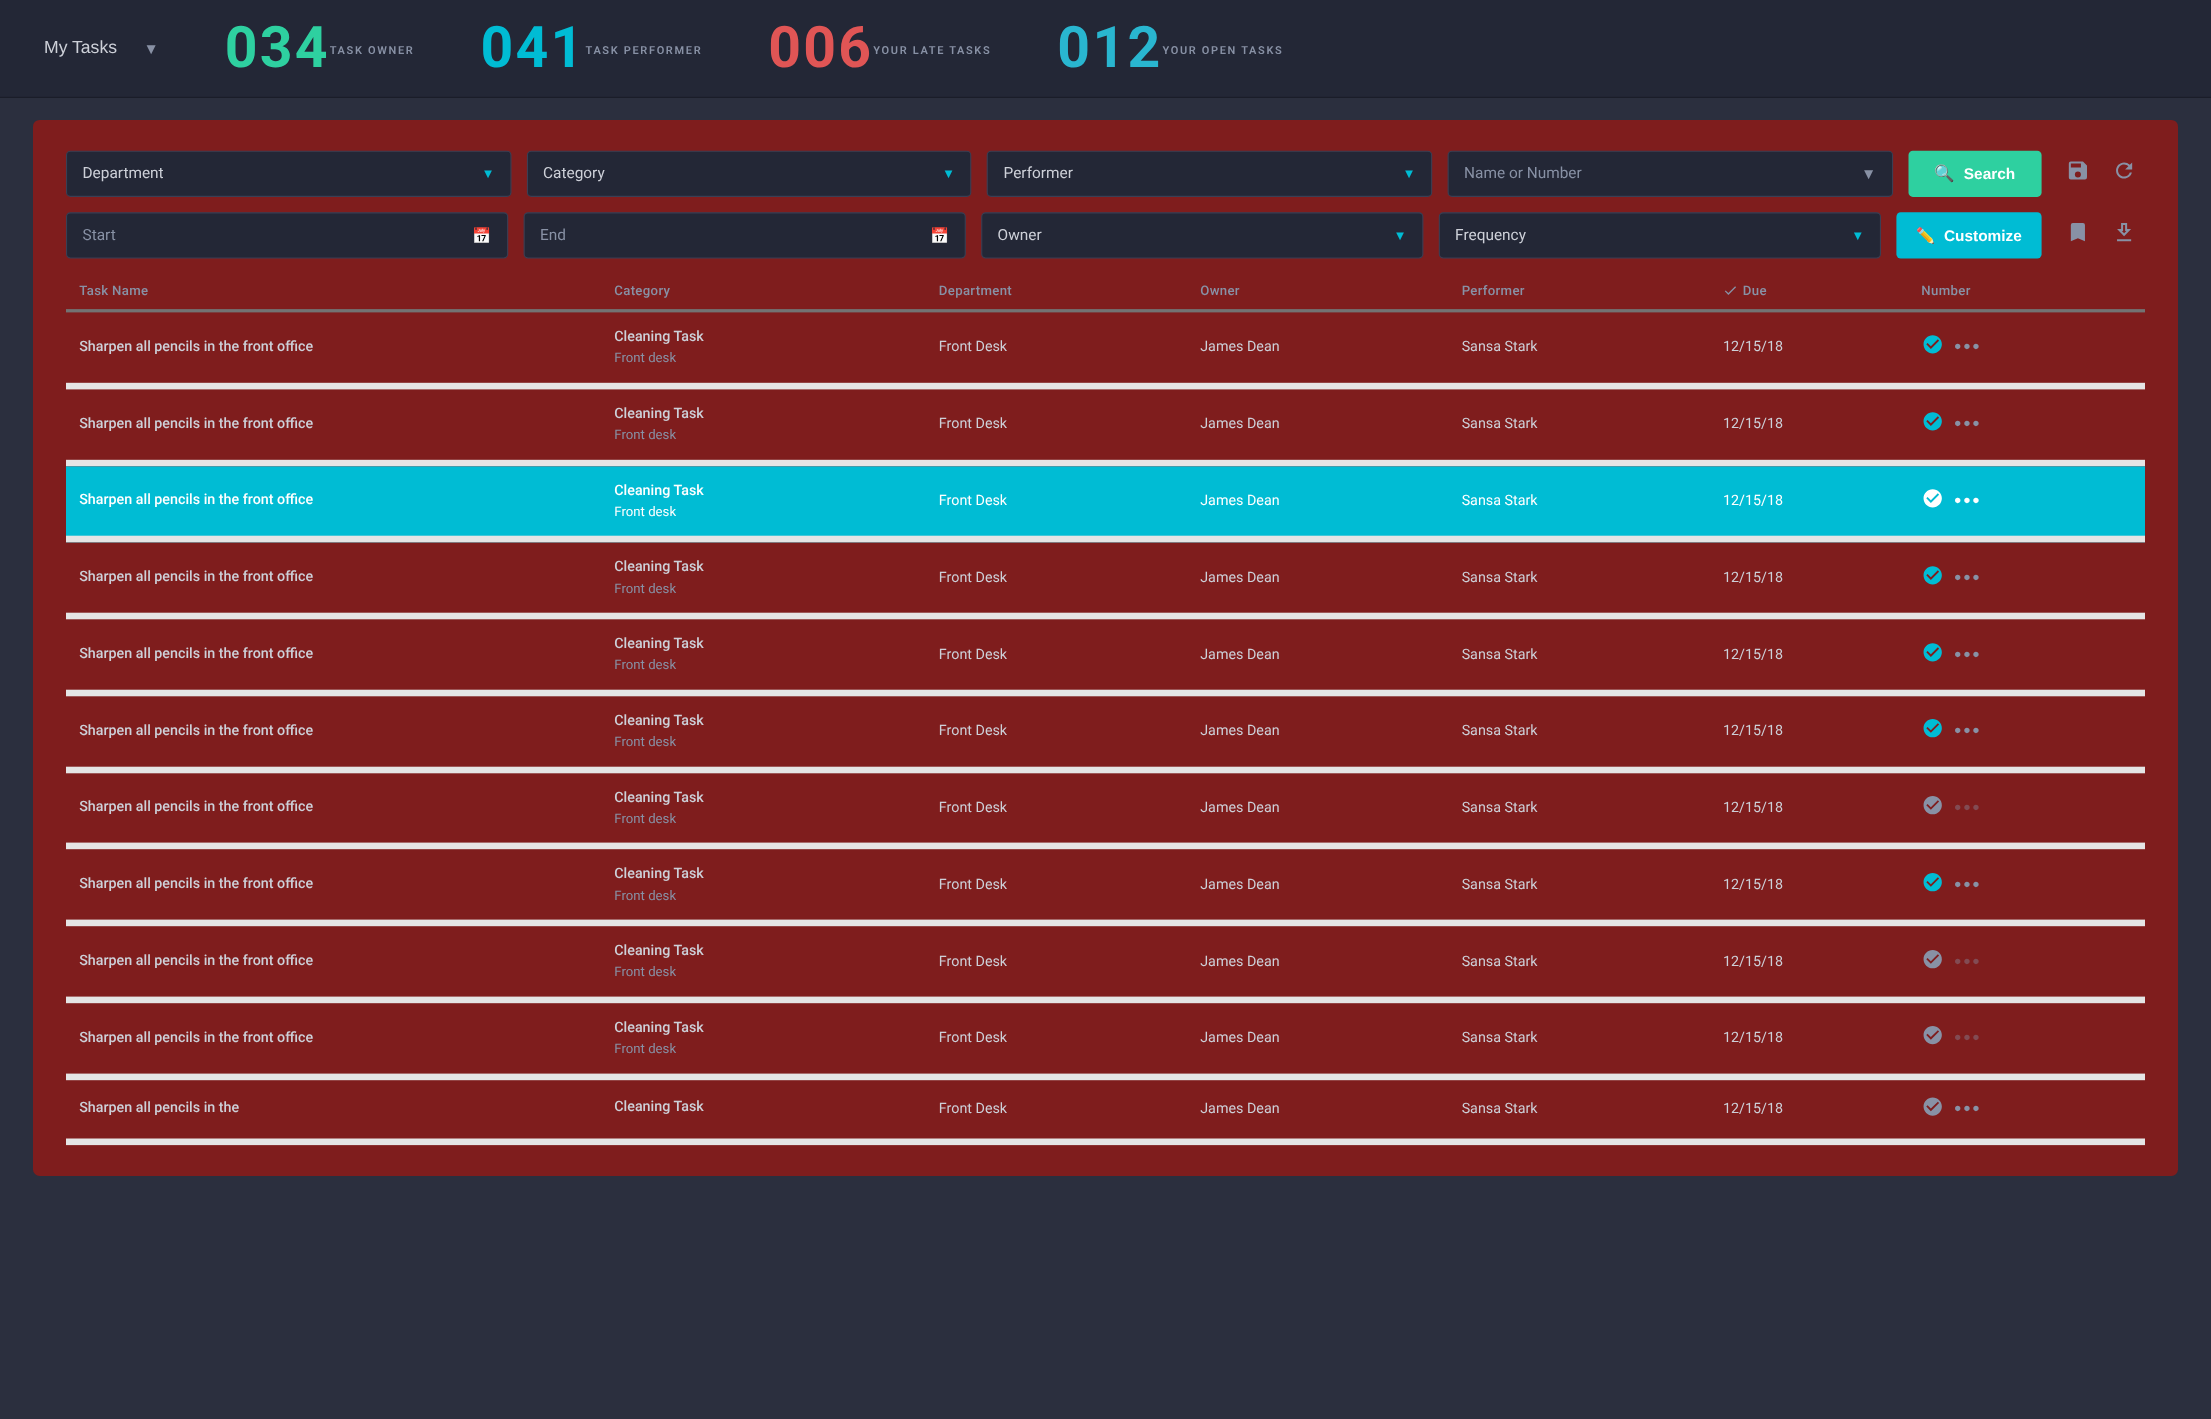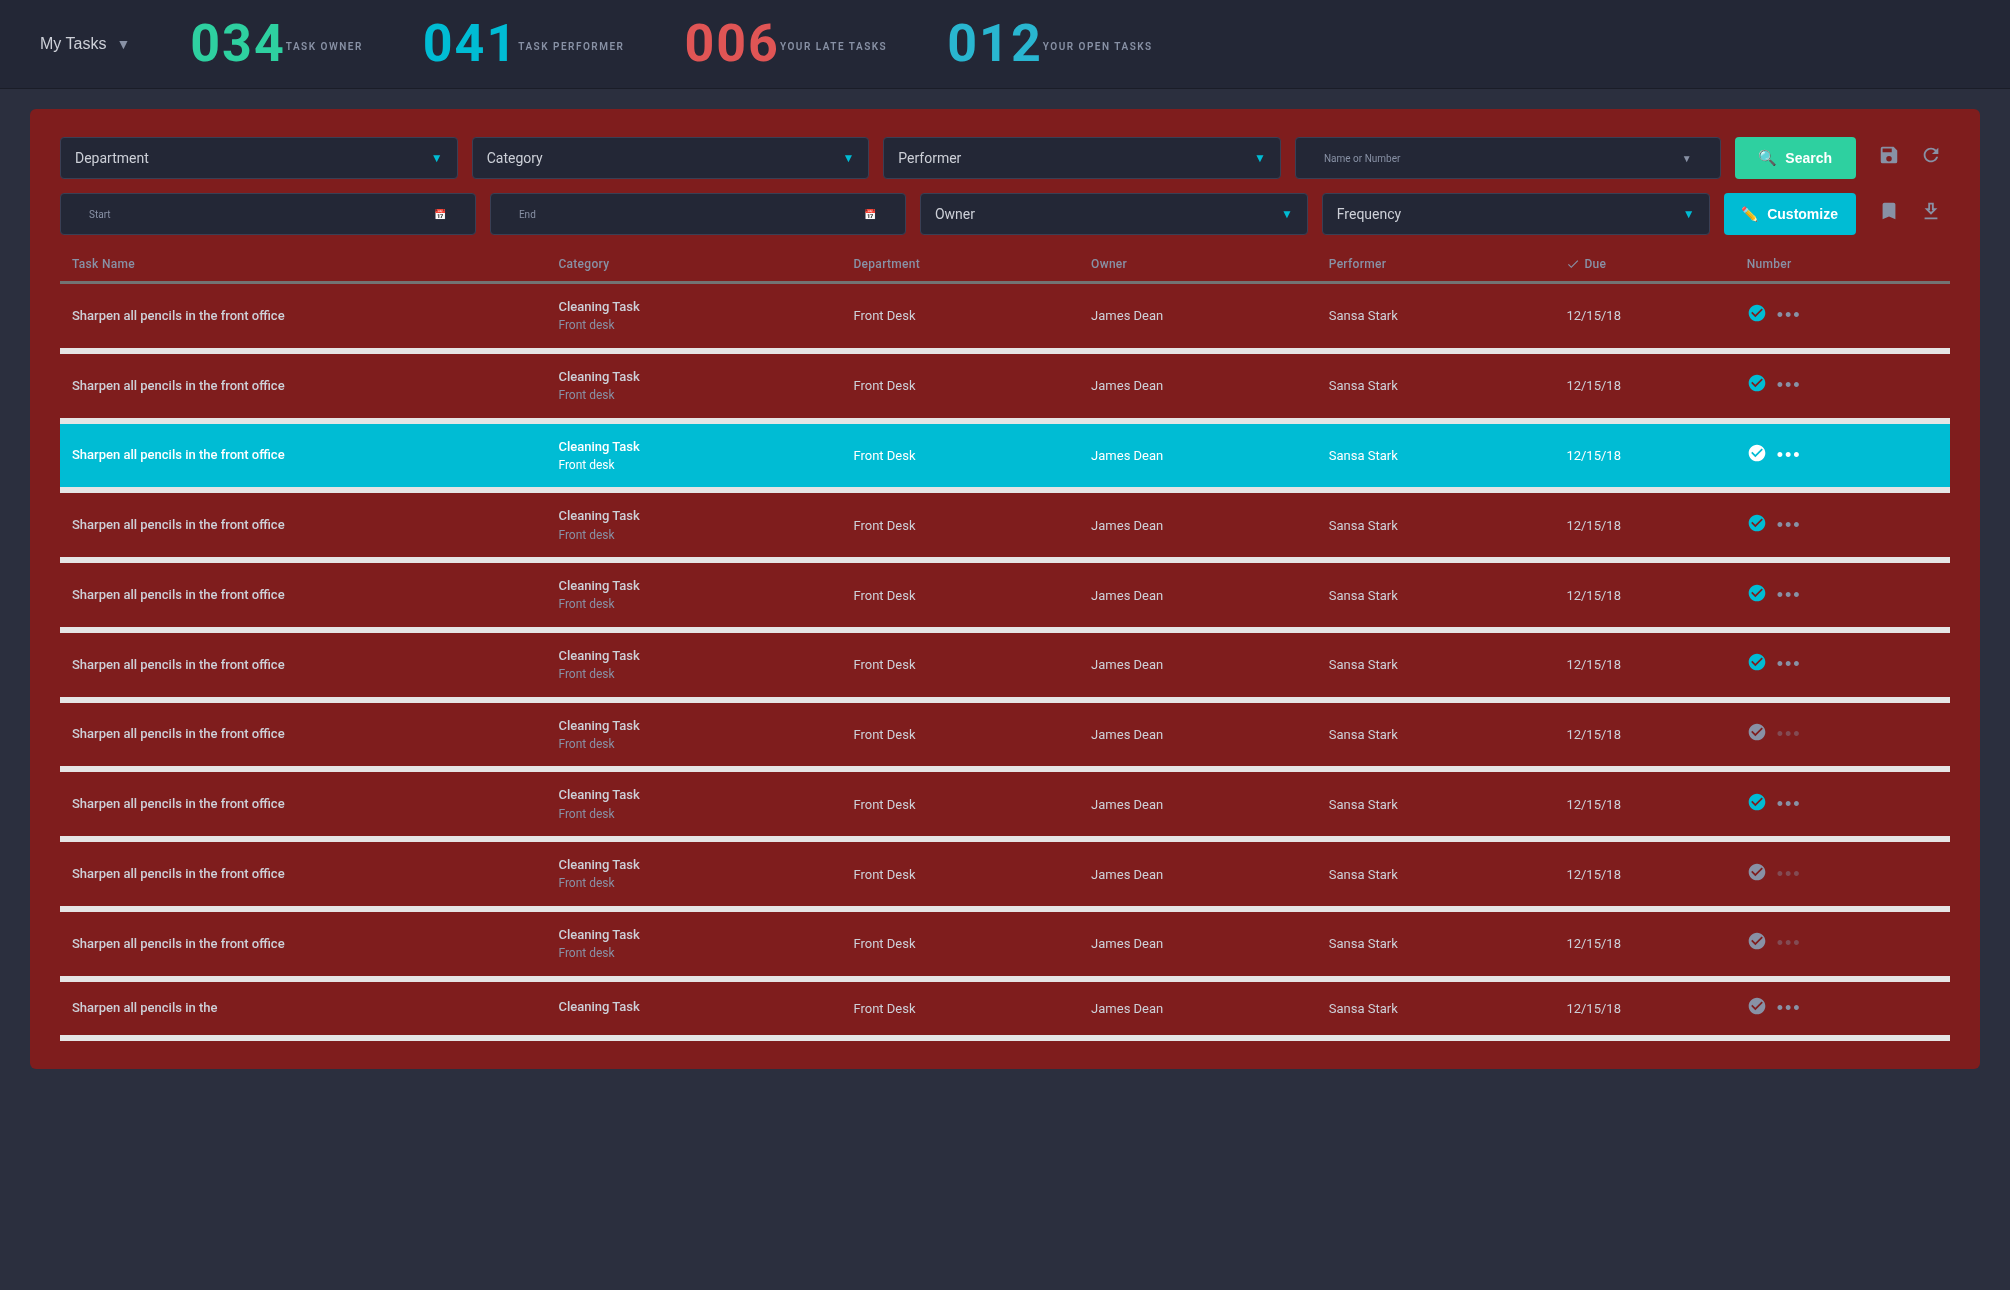--- a/index.html
+++ b/index.html
@@ -15,21 +15,21 @@
       background: #232736;
       padding: 18px 40px;
       display: flex;
       align-items: center;
       gap: 60px;
       border-bottom: 1px solid #1a1d28;
     }
     .my-tasks-btn {
       display: flex;
       align-items: center;
-      gap: 10px;
+      gap: 24px;
       color: #cdd0d8;
       font-size: 16px;
       cursor: pointer;
       background: none;
       border: none;
     }
     .my-tasks-btn .chevron {
       font-size: 14px;
       color: #8891a5;
     }
@@ -90,22 +90,22 @@
     .filter-select .select-chevron {
       color: #00bcd4;
       font-size: 12px;
     }
     .filter-input {
       flex: 1;
       background: #232736;
       border: 1px solid #3a3f54;
       border-radius: 4px;
       color: #cdd0d8;
-      font-size: 10px;
-      padding: 10px 28px;
+      font-size: 14px;
+      padding: 10px 14px;
       min-height: 42px;
       display: flex;
       align-items: center;
       justify-content: space-between;
     }
     .search-btn {
       background: #2ed0a0;
       border: none;
       border-radius: 4px;
       color: #fff;

